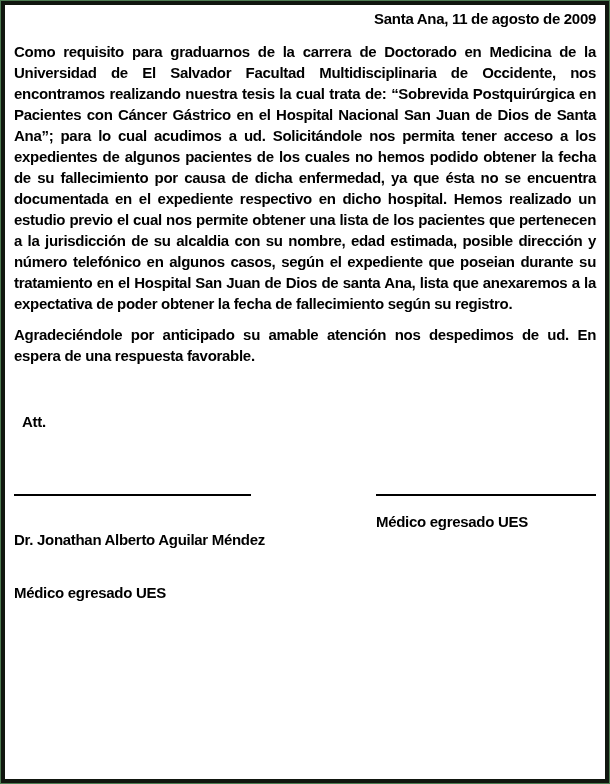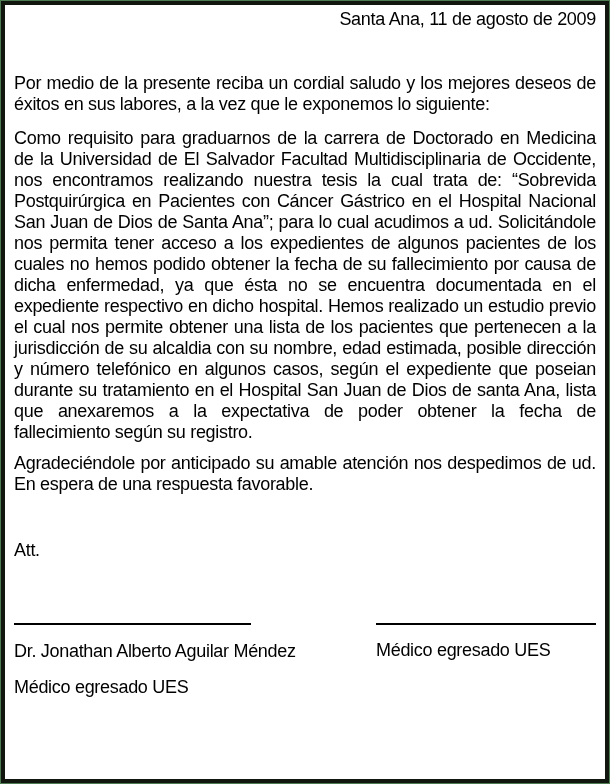--- a/index.html
+++ b/index.html
@@ -18,22 +18,22 @@
   .page-inner {
     box-sizing: border-box;
     width: 100%;
     height: 100%;
     border: 4px solid #11160f;
     padding: 5px 9px 0 9px;
     overflow: hidden;
   }
   .letter {
     font-family: "Liberation Sans", "DejaVu Sans", sans-serif;
-    font-weight: normal;
-    font-size: 18px;
+    font-weight: bold;
+    font-size: 15px;
     letter-spacing: -0.3px;
     color: #000000;
     line-height: 21px;
   }
   .date-line {
     text-align: right;
     line-height: 18px;
     margin: 0;
   }
   .salutation {
@@ -44,33 +44,33 @@
     margin: 13px 0 0 0;
     text-align: justify;
   }
   .para.first {
     margin-top: 45px;
   }
   .para.last {
     margin-top: 10px;
   }
   .closing {
-    margin: 45px 0 0 0;
+    margin: 45px 0 0 8px;
     text-align: left;
   }
   .signature-row {
     margin-top: 62px;
     display: flex;
     justify-content: space-between;
   }
   .sig-col {
     display: flex;
     flex-direction: column;
   }
-  .sig-col.left  { width: 237px; }
+  .sig-col.left  { width: 237px; gap: 17px; }
   .sig-col.right { width: 220px; }
   .sig-line {
     border-top: 2px solid #000000;
     height: 0;
     width: 100%;
   }
   .sig-name {
     margin-top: 16px;
     white-space: nowrap;
   }
@@ -84,21 +84,20 @@
 </style>
 </head>
 <body>
 
 <div class="page">
   <div class="page-inner letter">
 
     <p class="date-line">Santa Ana, 11 de agosto de 2009</p>
 
 
-    <p class="para first">Por medio de la presente reciba un cordial saludo y los mejores deseos de éxitos en sus labores, a la vez que le exponemos lo siguiente:</p>
 
     <p class="para">Como requisito para graduarnos de la carrera de Doctorado en Medicina de la Universidad de El Salvador Facultad Multidisciplinaria de Occidente, nos encontramos realizando nuestra tesis la cual trata de:  “Sobrevida Postquirúrgica  en Pacientes con Cáncer Gástrico en el Hospital Nacional San Juan de Dios de Santa Ana”; para lo cual acudimos a ud. Solicitándole nos permita tener acceso a los expedientes de algunos pacientes de los cuales no hemos podido obtener la fecha de su fallecimiento por causa de dicha enfermedad, ya que ésta no se encuentra documentada en el expediente respectivo en dicho hospital. Hemos realizado un estudio previo el cual nos permite obtener una lista de los pacientes que pertenecen a la jurisdicción de su alcaldia  con su nombre, edad estimada, posible dirección y número telefónico en algunos casos, según el expediente que poseian durante su tratamiento en el Hospital San Juan de Dios de santa Ana, lista que anexaremos a la expectativa de poder  obtener la fecha de fallecimiento según su registro.</p>
 
     <p class="para last">Agradeciéndole por anticipado su amable atención nos despedimos de ud. En espera de una respuesta favorable.</p>
 
     <p class="closing">Att.</p>
 
     <div class="signature-row">
 
       <div class="sig-col left">

